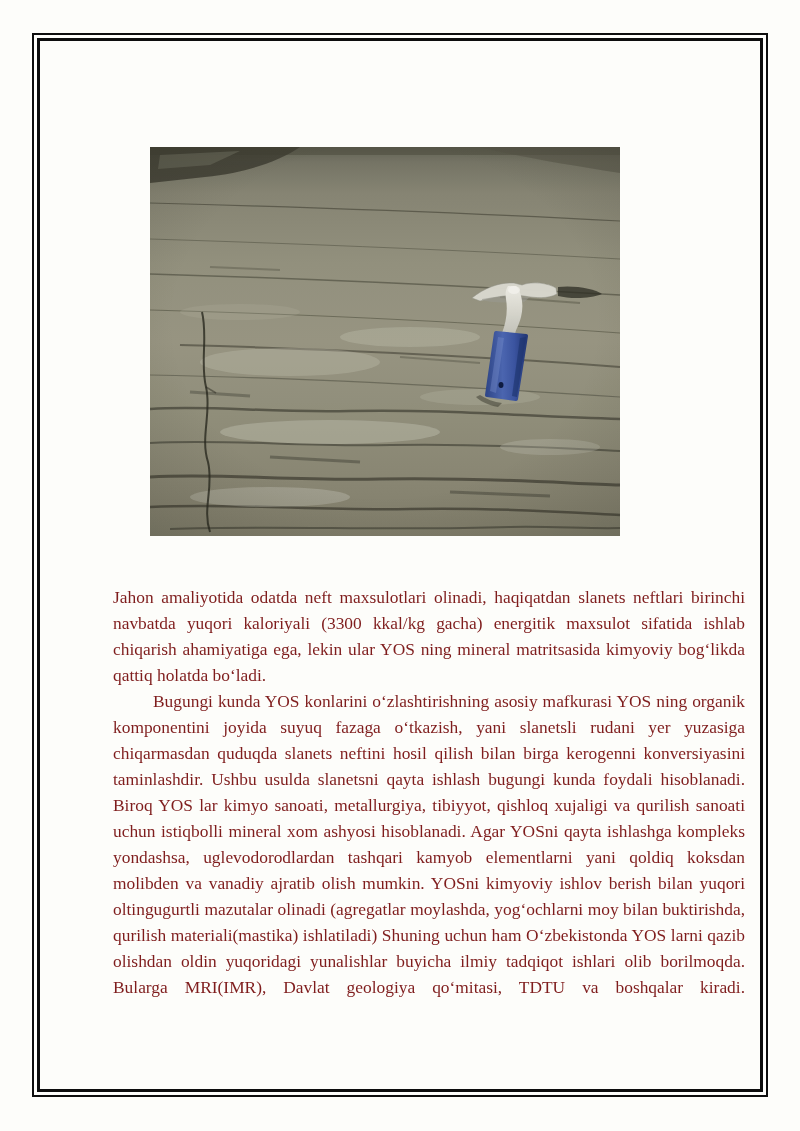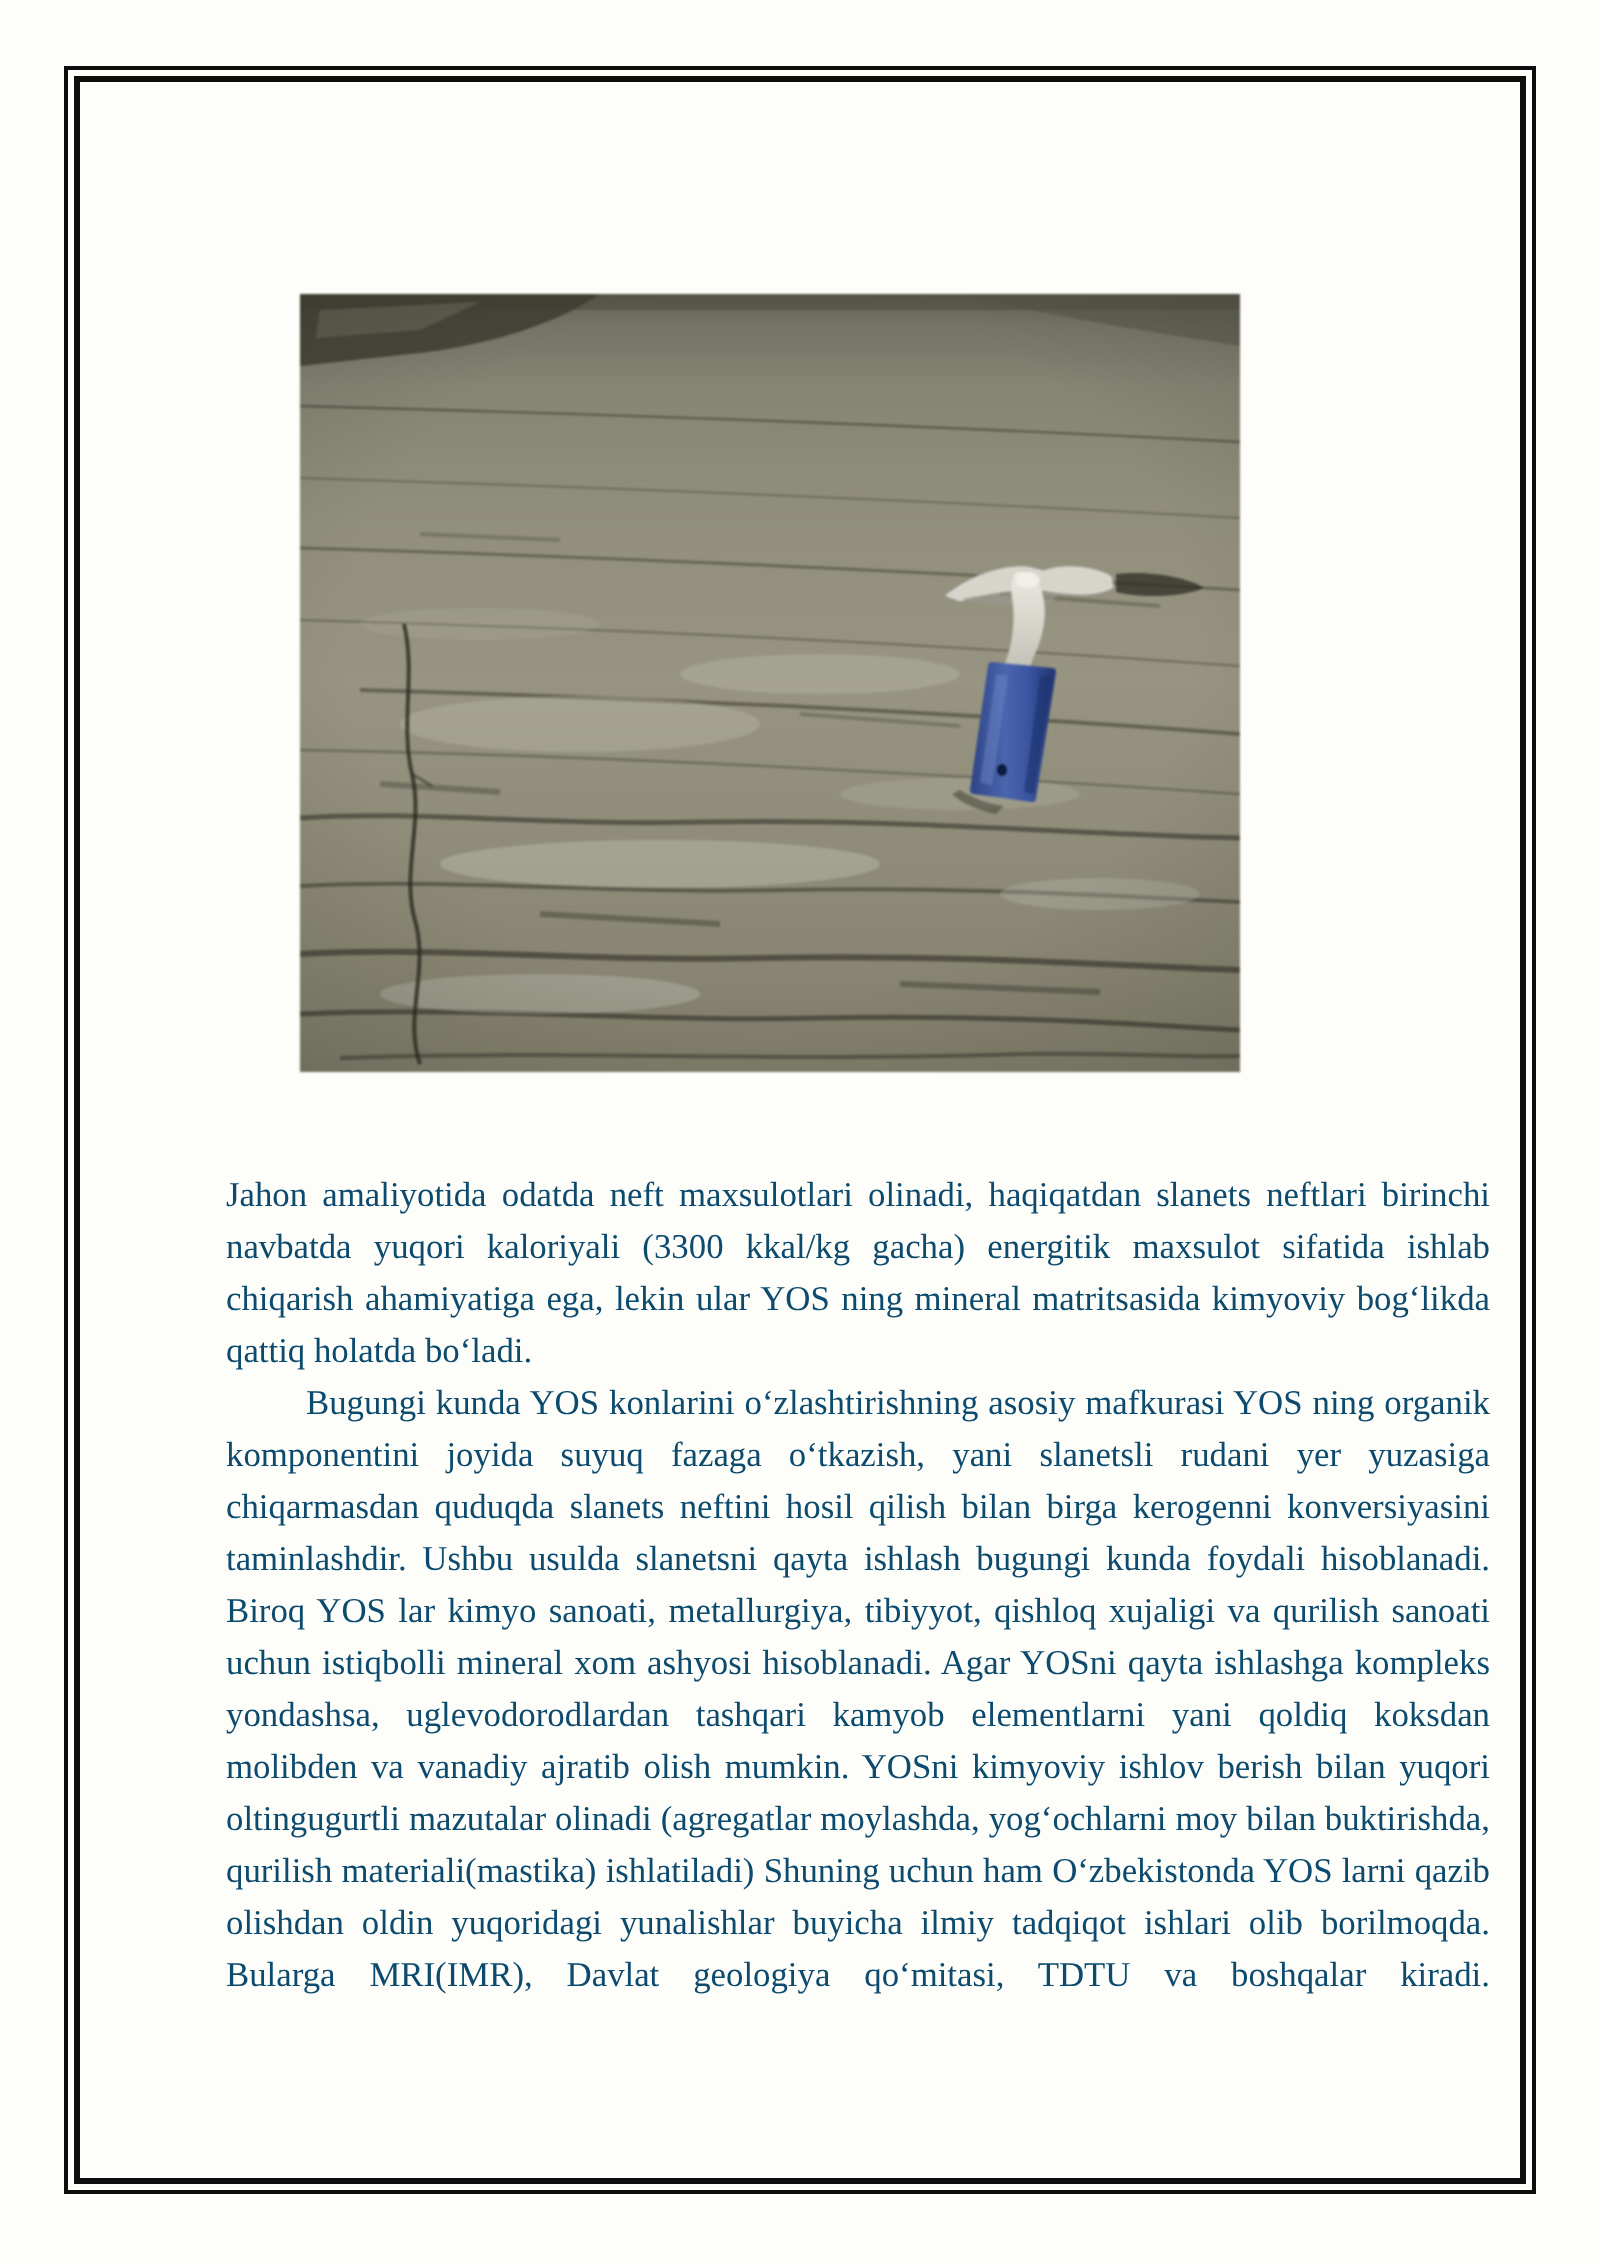--- a/index.html
+++ b/index.html
@@ -40,21 +40,21 @@
   .figure-wrap svg {
     display: block;
     width: 100%;
     height: 100%;
   }
   .text-block {
     position: absolute;
     left: 113px;
     top: 584px;
     width: 632px;
-    color: #0c4a6e;
+    color: #7f1d1d;
     font-size: 17.4px;
     line-height: 26px;
     text-align: justify;
   }
   .text-block p {
     margin: 0;
     padding: 0;
   }
   p.para-indented {
     text-indent: 40px;

